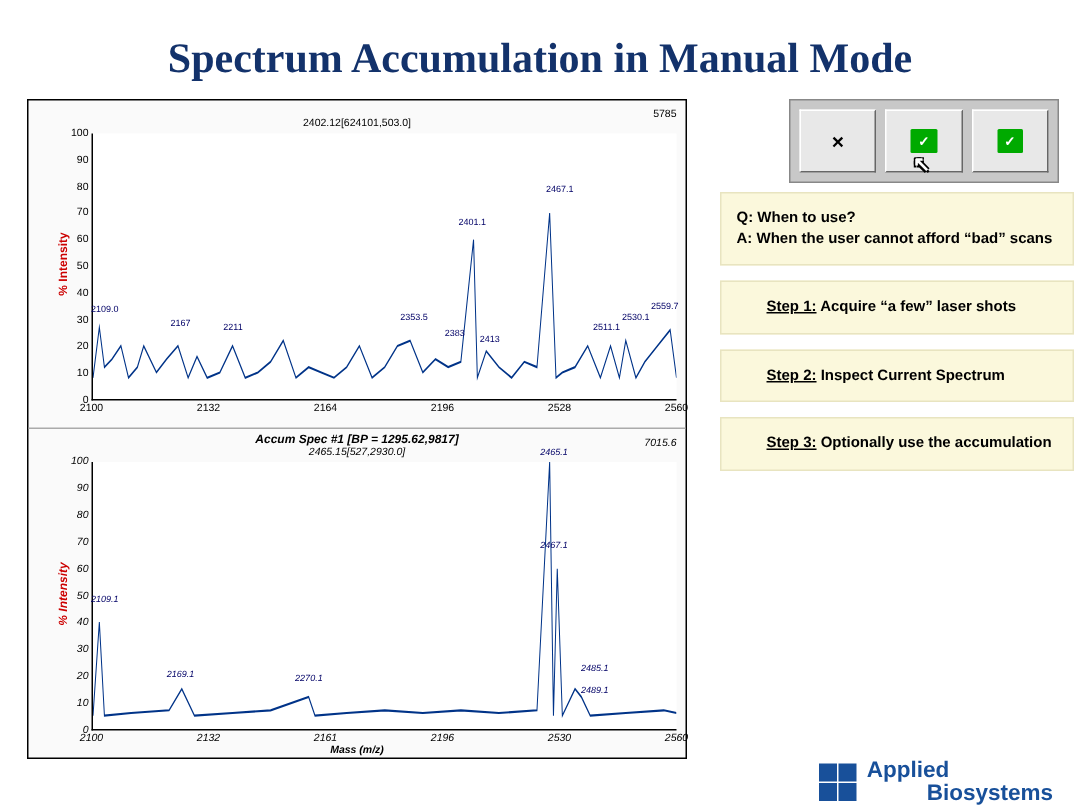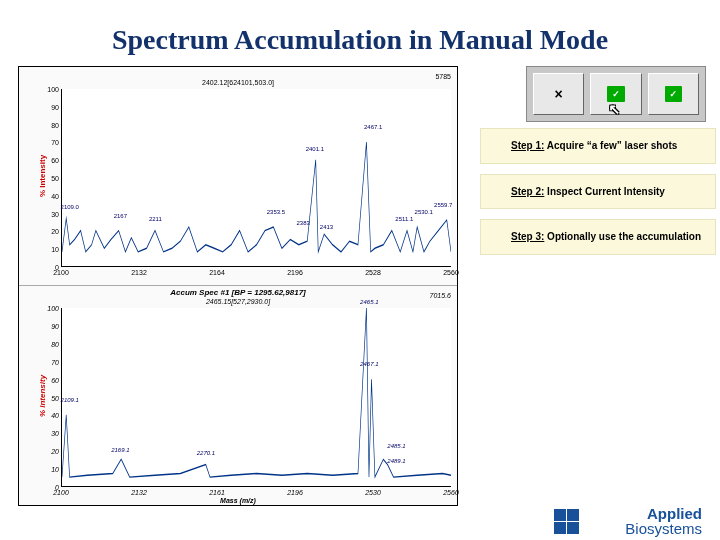--- a/index.html
+++ b/index.html
@@ -191,40 +191,39 @@
   }
   .note .step-u { text-decoration: underline; padding-left: 20px; }
   .note .indent { padding-left: 44px; display: block; }
   .logo {
     position: absolute;
     right: 18px;
     bottom: 4px;
     display: flex;
     align-items: center;
     gap: 6px;
-    text-align: right;
   }
   .logo-mark {
     width: 26px;
     height: 26px;
     display: flex;
     flex-wrap: wrap;
   }
   .logo-mark span {
     width: 12px;
     height: 12px;
     margin: 0.5px;
     background: #18509a;
   }
   .logo-text {
     line-height: 1;
     color: #18509a;
   }
   .logo-text .lt1 { font-size: 15px; font-weight: bold; }
-  .logo-text .lt2 { font-size: 15px; font-weight: normal; padding-left: 40px; }
+  .logo-text .lt2 { font-size: 15px; font-weight: bold; padding-left: 40px; }
 </style>
 </head>
 <body>
 
 <div class="title">Spectrum Accumulation in Manual Mode</div>
 
 <div class="content">
 
   <div class="charts">
     <div class="chart">
@@ -320,24 +319,28 @@
       <div class="tb-btn" style="position:relative">
         <span class="calc">✓</span>
         <span class="cursor">↖</span>
       </div>
       <div class="tb-btn">
         <span class="calc">✓</span>
       </div>
     </div>
 
     <div class="note">
+      <span>Q: When to use?</span><br>
+      <span>A: When the user cannot afford “bad” scans</span>
+    </div>
+    <div class="note">
       <span class="step-u">Step 1:</span><span> Acquire “a few” laser shots</span>
     </div>
     <div class="note">
-      <span class="step-u">Step 2:</span><span> Inspect Current Intensity</span>
+      <span class="step-u">Step 2:</span><span> Inspect Current Spectrum</span>
     </div>
     <div class="note">
       <span class="step-u">Step 3:</span><span> Optionally use the accumulation</span>
     </div>
   </div>
 
 </div>
 
 <div class="logo">
   <div class="logo-mark">

